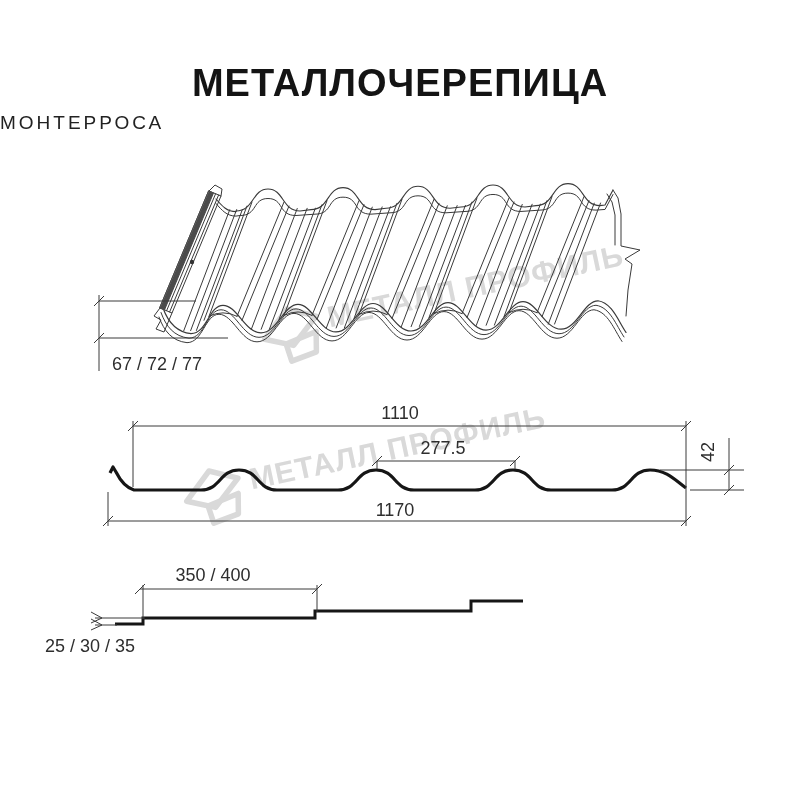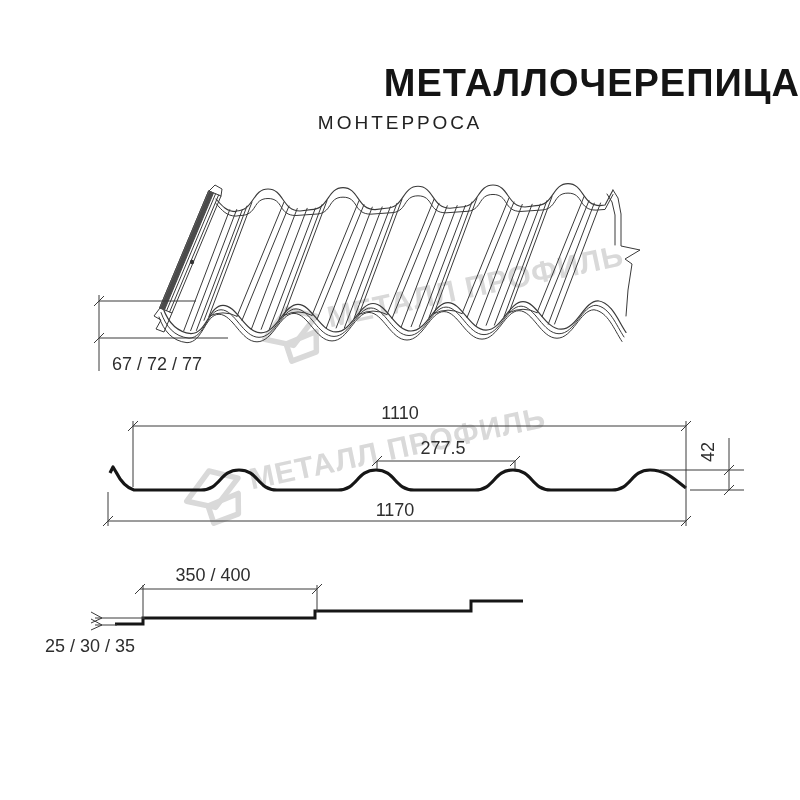--- a/index.html
+++ b/index.html
@@ -1,21 +1,21 @@
 <!DOCTYPE html>
 <html><head>
 <meta charset="utf-8">
 <style>
   html,body{margin:0;padding:0;background:#ffffff;}
   body{width:800px;height:800px;position:relative;overflow:hidden;
        font-family:"Liberation Sans",sans-serif;}
   .canvas{position:absolute;inset:0;background:#ffffff;}
-  .title{position:absolute;top:62px;left:0;width:800px;text-align:right;
+  .title{position:absolute;top:62px;left:0;width:800px;text-align:center;
          font-size:38px;font-weight:bold;letter-spacing:1px;color:#141414;}
-  .subtitle{position:absolute;top:112px;left:0;width:800px;text-align:center;
+  .subtitle{position:absolute;top:112px;left:0;width:800px;
          font-size:19px;font-weight:normal;letter-spacing:3px;color:#222222;}
   svg{position:absolute;left:0;top:0;}
   .dim{font-family:"Liberation Sans",sans-serif;font-size:18px;fill:#2e2e2e;}
   .wm{font-family:"Liberation Sans",sans-serif;font-size:30px;font-weight:bold;
       fill:#d9d9d9;letter-spacing:1px;}
   .thin{stroke:#3a3a3a;stroke-width:1;fill:none;}
   .thick{stroke:#161616;stroke-width:3.2;fill:none;stroke-linejoin:round;}
   .step{stroke:#161616;stroke-width:3;fill:none;stroke-linejoin:miter;}
   .wmLogo{stroke:#d9d9d9;stroke-width:5.5;fill:none;stroke-linejoin:round;}
 </style>

